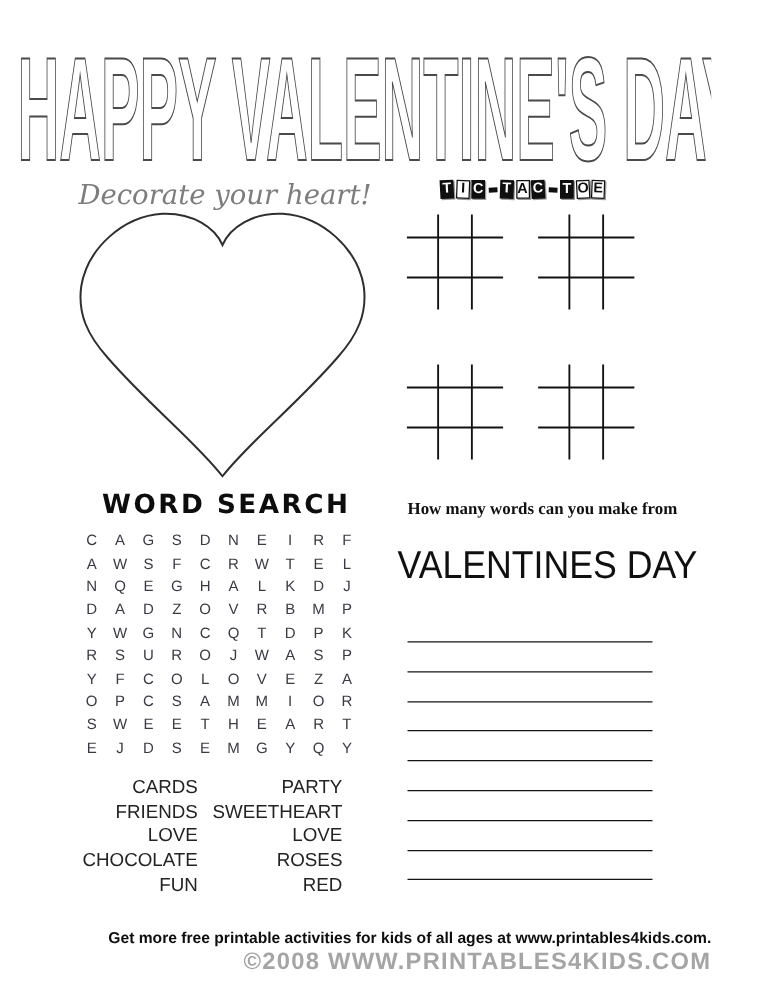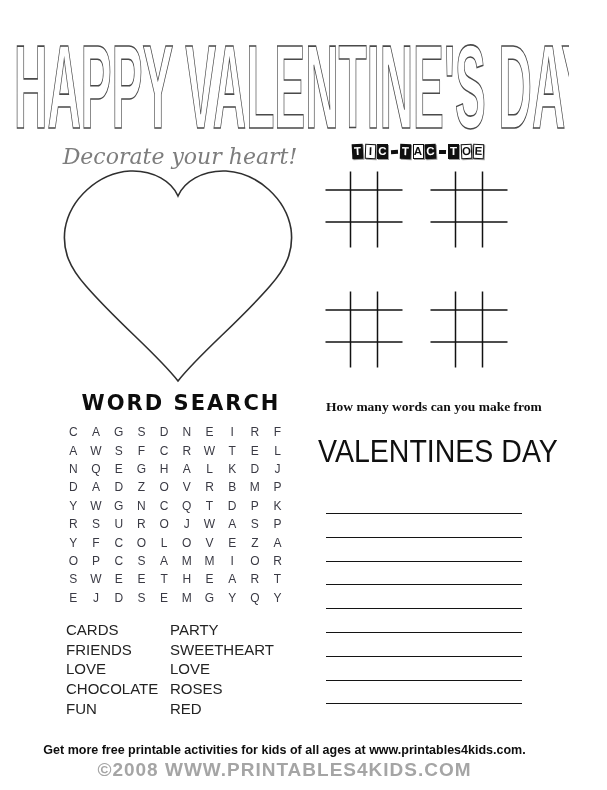--- a/index.html
+++ b/index.html
@@ -56,44 +56,44 @@
     font-family:"DejaVu Sans",sans-serif;font-weight:bold;font-size:21px;letter-spacing:2px;color:#0d0d0d;
   }
   .ws-grid{
     position:absolute;top:423px;left:62px;
     display:grid;grid-template-columns:repeat(10,22.7px);grid-auto-rows:18.4px;
   }
   .ws-grid span{
     display:flex;align-items:center;justify-content:center;
     font-size:12px;color:var(--grid-letter);
   }
-  .ws-words{position:absolute;top:620px;font-size:15px;line-height:19.7px;color:#232323;}
+  .ws-words{position:absolute;top:620px;font-size:15px;line-height:19.7px;color:#232323;text-align:right;}
   .ws-words.col1{left:66px;}
   .ws-words.col2{left:170px;}
 
   
   .wm-prompt{
     position:absolute;top:399px;left:326px;
     font-family:"Liberation Serif",serif;font-weight:bold;font-size:13.5px;color:#101010;
   }
   .wm-subject{
     position:absolute;top:434px;left:318px;
     font-family:"Liberation Sans",sans-serif;font-size:31px;color:#101010;
     transform:scaleX(0.92);transform-origin:left center;white-space:nowrap;
   }
   .wm-lines{position:absolute;top:513px;left:326px;}
   .wline{width:196px;height:0;border-top:1.6px solid var(--ink);margin-bottom:22.8px;}
 
   
   .footer1{
-    position:absolute;top:743px;left:0;width:100%;text-align:center;
+    position:absolute;top:743px;left:0;width:100%;text-align:right;
     font-weight:bold;font-size:12.5px;color:#0e0e0e;
   }
   .footer2{
-    position:absolute;top:759px;left:0;width:100%;text-align:center;
+    position:absolute;top:759px;left:0;width:100%;text-align:right;
     font-weight:bold;font-size:19px;letter-spacing:1px;color:var(--copyright-gray);
   }
 </style>
 </head>
 <body>
 
 <div class="page">
 
   <svg class="title-svg" width="607" height="100" viewBox="0 0 607 100">
     <text class="title-text" x="303" y="95" text-anchor="middle" textLength="578" lengthAdjust="spacingAndGlyphs">HAPPY VALENTINE'S DAY</text>

